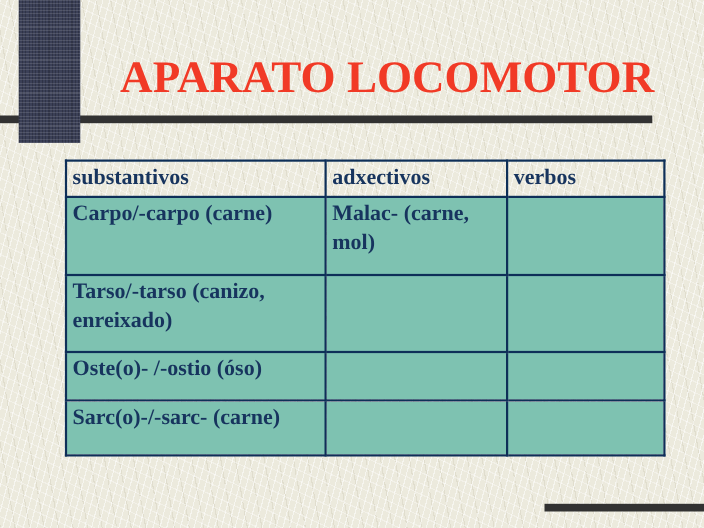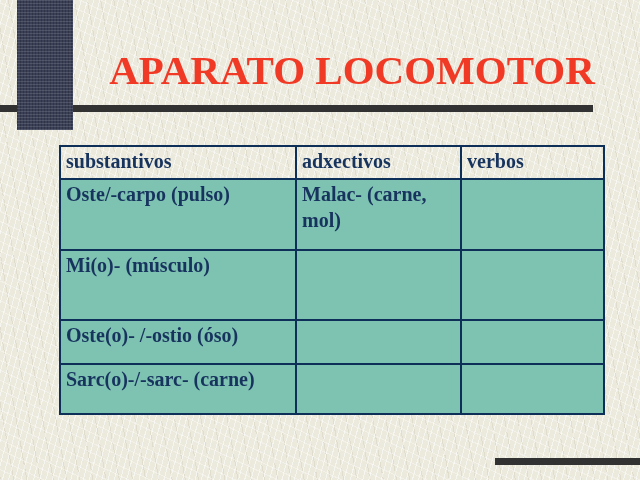--- a/index.html
+++ b/index.html
@@ -78,26 +78,26 @@
     </colgroup>
     <thead>
       <tr>
         <th>substantivos</th>
         <th>adxectivos</th>
         <th>verbos</th>
       </tr>
     </thead>
     <tbody>
       <tr>
-        <td>Oste/-carpo (pulso)</td>
+        <td>Carpo/-carpo (carne)</td>
         <td>Malac- (carne, mol)</td>
         <td></td>
       </tr>
       <tr>
-        <td>Mi(o)- (músculo)</td>
+        <td>Tarso/-tarso (canizo, enreixado)</td>
         <td></td>
         <td></td>
       </tr>
       <tr>
         <td>Oste(o)- /-ostio (óso)</td>
         <td></td>
         <td></td>
       </tr>
       <tr>
         <td>Sarc(o)-/-sarc-  (carne)</td>

